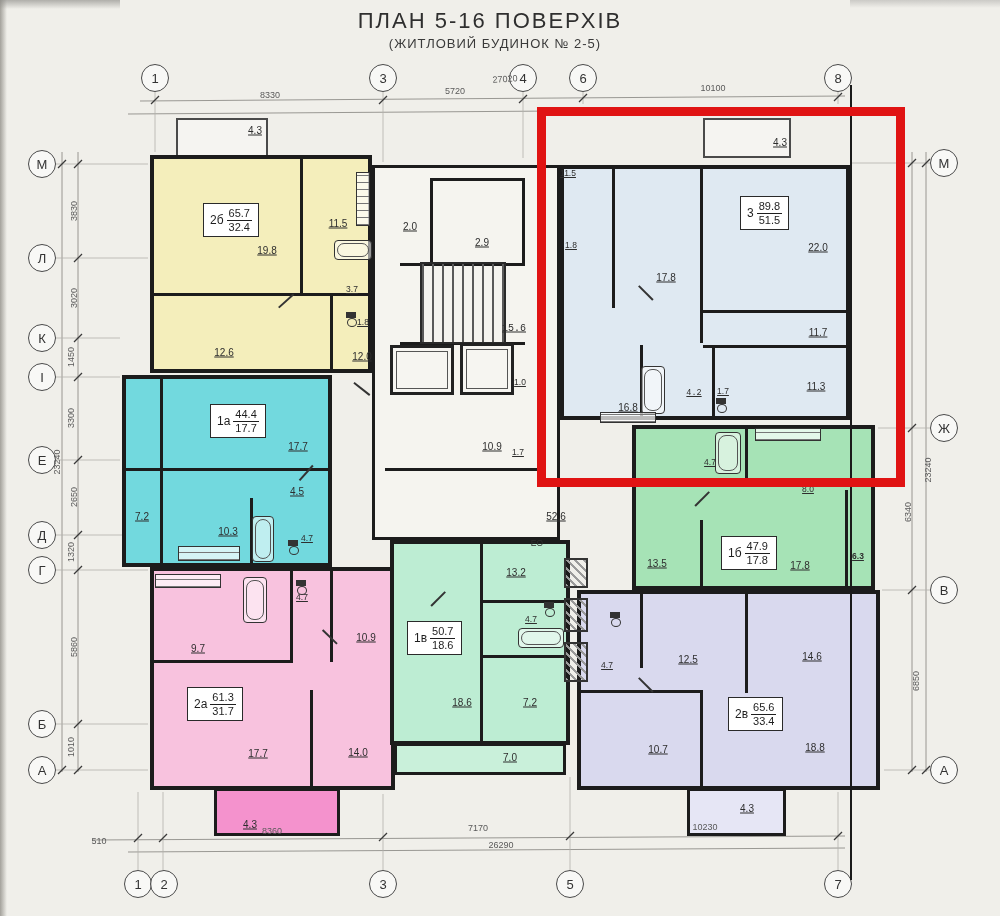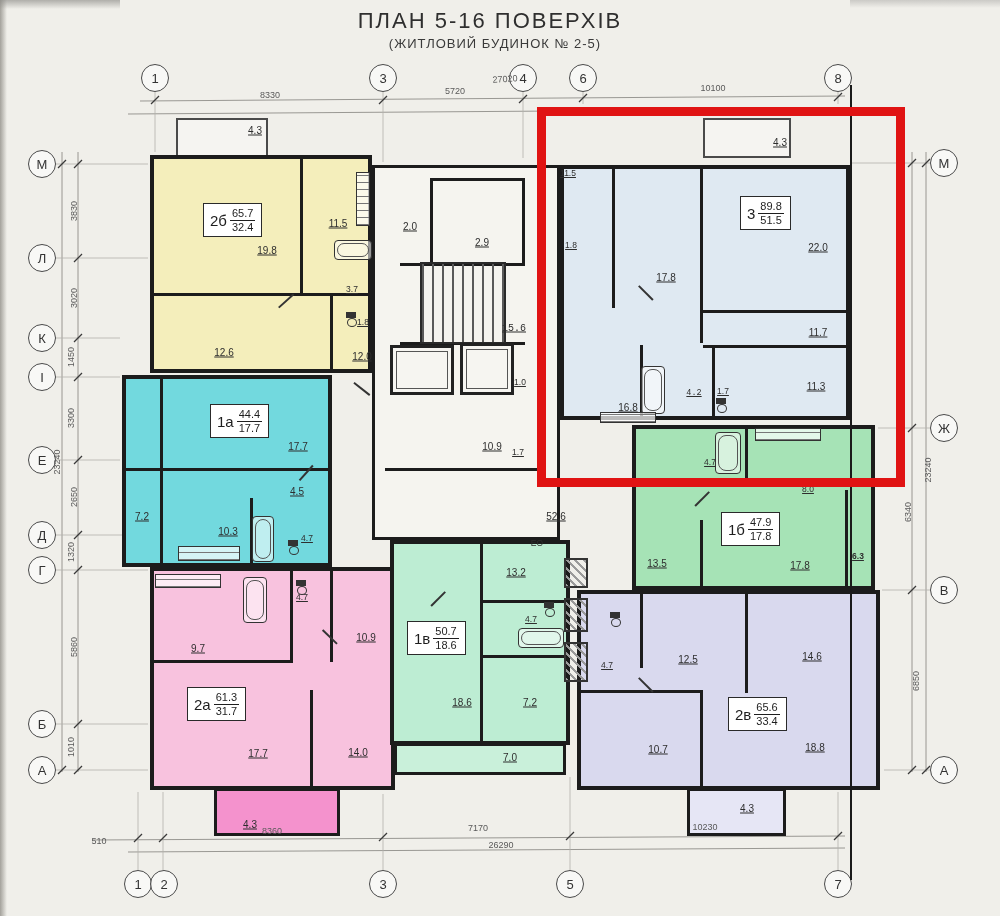--- a/index.html
+++ b/index.html
@@ -12,21 +12,21 @@
   .balc.open{border:2px solid #4a4a4a;background:rgba(255,255,255,.35);}
   .balc.fill{border:3px solid #1c1c1c;}
   .wall{position:absolute;background:#1c1c1c;z-index:12;}
   .stairs{position:absolute;left:420px;top:262px;width:82px;height:78px;border:2px solid #2a2a2a;background:repeating-linear-gradient(90deg,#5a5a5a 0 2px,rgba(0,0,0,0) 2px 10px);z-index:13;}
   .elev{position:absolute;border:3px solid #222;background:#f6f5f1;z-index:13;}
   .elev:after{content:"";position:absolute;inset:3px;border:1px solid #555;}
   .shaft{position:absolute;border:2px solid #333;background:repeating-linear-gradient(45deg,#9a9a9a 0 2px,rgba(0,0,0,0) 2px 6px);z-index:13;box-sizing:border-box;}
   .rlabel{position:absolute;transform:translate(-50%,-50%);font-size:10px;color:#2e2e2e;text-decoration:underline;white-space:nowrap;z-index:30;}
   .rlabel.sm{font-size:8.5px;}
   .infobox{position:absolute;z-index:31;background:#fff;border:1.5px solid #2a2a2a;display:flex;align-items:center;gap:3px;padding:3px 6px;}
-  .apt-code{font-size:15px;color:#1e1e1e;}
+  .apt-code{font-size:12px;color:#1e1e1e;}
   .frac{display:inline-flex;flex-direction:column;font-size:11px;line-height:1.15;color:#1e1e1e;text-align:left;}
   .frac .num{border-bottom:1px solid #1e1e1e;padding:0 2px;}
   .frac .den{padding:0 2px;}
   .axis{position:absolute;width:26px;height:26px;border:1.4px solid #4a4a4a;border-radius:50%;background:rgba(250,250,248,.78);display:flex;align-items:center;justify-content:center;font-size:13px;color:#333;transform:translate(-50%,-50%);z-index:35;}
   .dim{position:absolute;font-size:9px;color:#5a5a5a;transform:translate(-50%,-50%);white-space:nowrap;z-index:35;}
   .dim.v{transform:translate(-50%,-50%) rotate(-90deg);}
   .dim.slant{transform:translate(-50%,-50%) rotate(-4deg);}
   .redbox{position:absolute;left:537px;top:107px;width:368px;height:380px;border:9px solid #e01313;box-sizing:border-box;z-index:50;}
   .axline8{position:absolute;left:850px;top:85px;width:2px;height:795px;background:#1a1a1a;z-index:40;}
   .svgu{position:absolute;left:0;top:0;z-index:4;}
@@ -232,21 +232,21 @@
         <span class="den">18.6</span>
       </span>
   </div>
   <div class="infobox" style="left:740px;top:196px;">
     <span class="apt-code">3</span>
     <span class="frac">
         <span class="num">89.8</span>
         <span class="den">51.5</span>
       </span>
   </div>
-  <div class="infobox" style="left:721px;top:512px;">
+  <div class="infobox" style="left:721px;top:536px;">
     <span class="apt-code">1б</span>
     <span class="frac">
         <span class="num">47.9</span>
         <span class="den">17.8</span>
       </span>
   </div>
   <div class="infobox" style="left:728px;top:697px;">
     <span class="apt-code">2в</span>
     <span class="frac">
         <span class="num">65.6</span>

